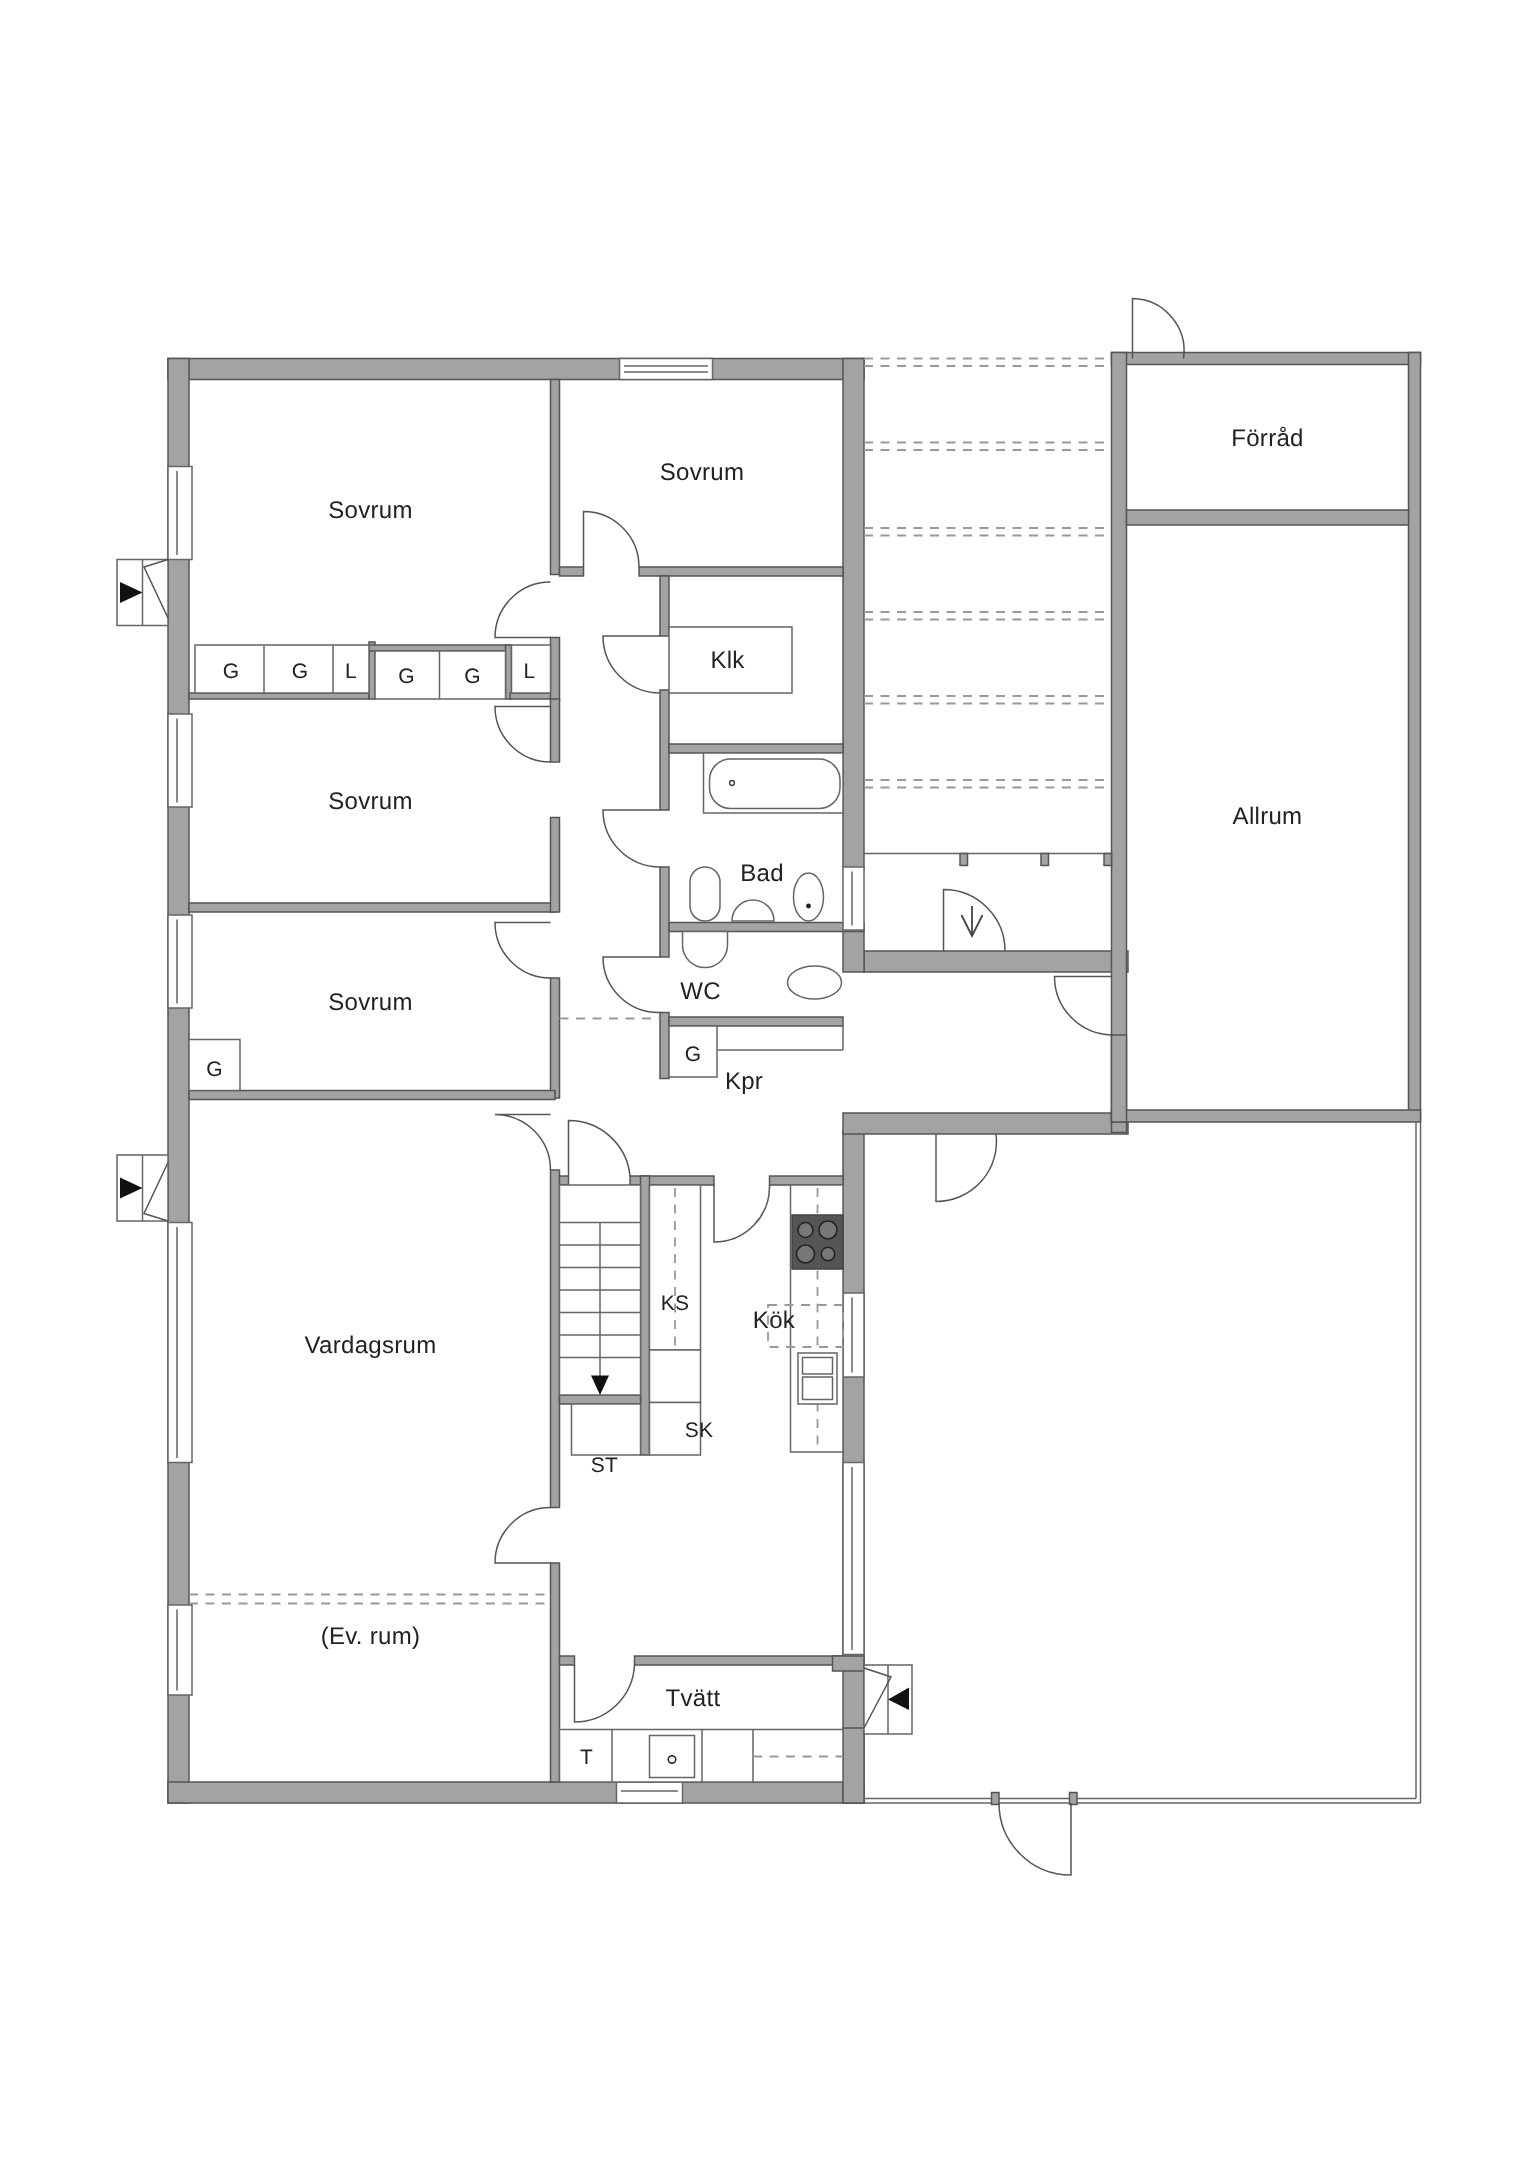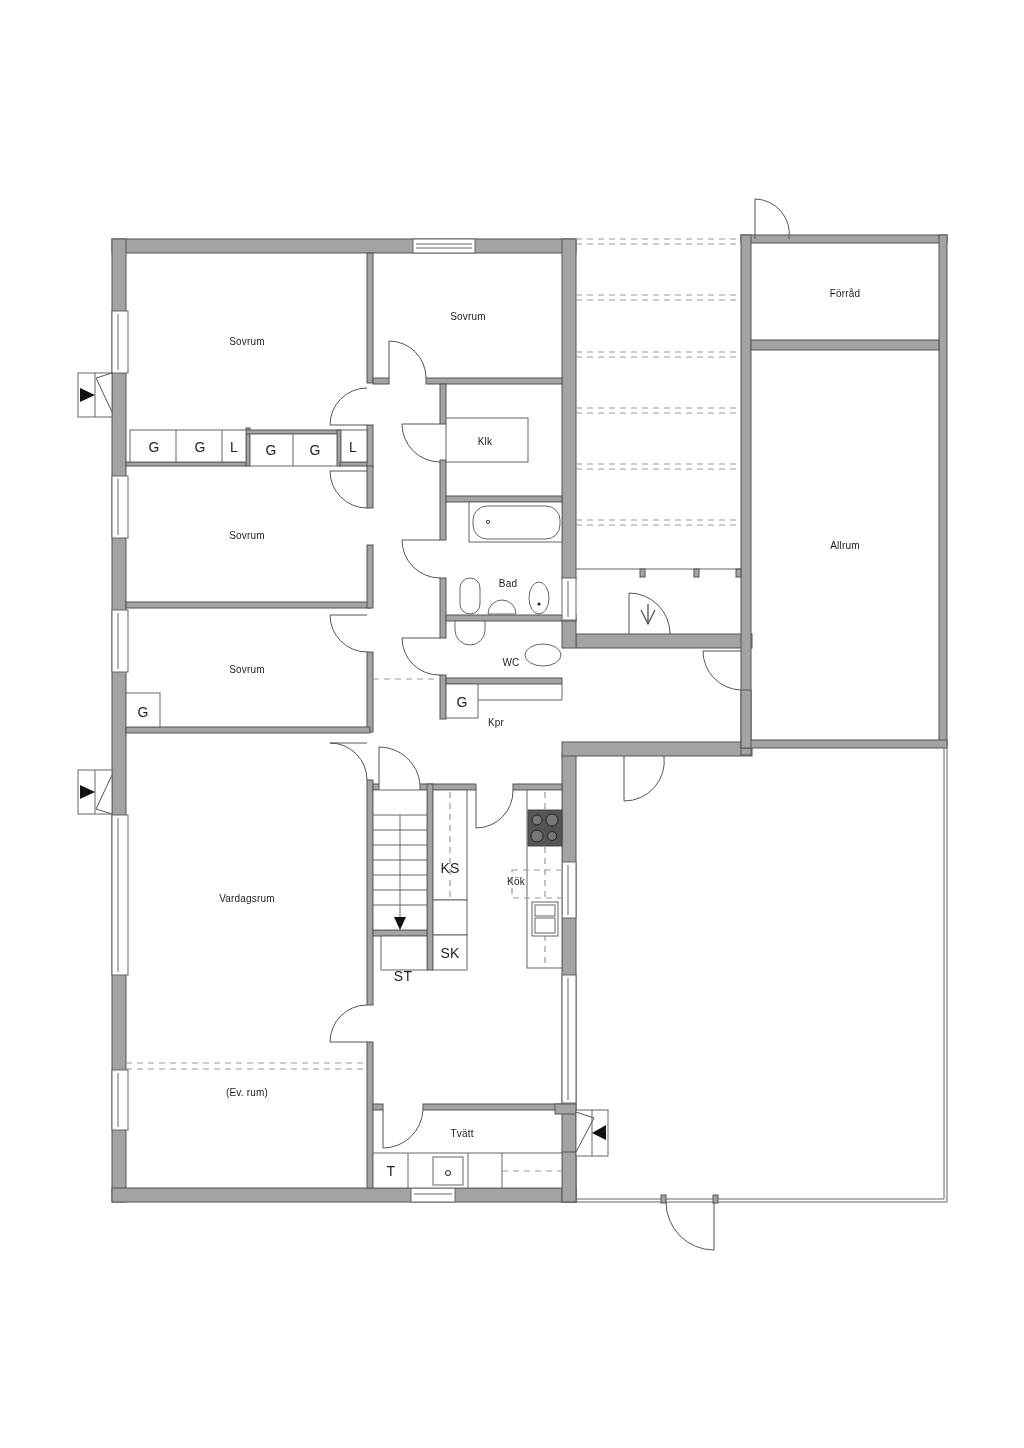--- a/index.html
+++ b/index.html
@@ -4,21 +4,21 @@
 <style>
   html, body { margin: 0; padding: 0; background: #ffffff; }
   body { width: 1024px; height: 1448px; position: relative; overflow: hidden; font-family: "Liberation Sans", "DejaVu Sans", sans-serif; }
   #plan { position: absolute; left: 0; top: 0; width: 1024px; height: 1448px; }
   .wall { fill: #a3a3a3; stroke: #555; stroke-width: 1; }
   .thin { fill: none; stroke: #666; stroke-width: 1; }
   .dash { fill: none; stroke: #999; stroke-width: 1.2; stroke-dasharray: 6 5; }
   .win { fill: #ffffff; stroke: #666; stroke-width: 1; }
   .door { fill: none; stroke: #555; stroke-width: 1; }
   .fix { fill: #ffffff; stroke: #666; stroke-width: 1; }
-  .lbl { position: absolute; transform: translate(-50%, -50%); font-size: 10px; color: #222; white-space: nowrap; letter-spacing: 0.2px; }
+  .lbl { position: absolute; transform: translate(-50%, -50%); font-size: 16px; color: #222; white-space: nowrap; letter-spacing: 0.2px; }
   .lbl-s { font-size: 14px; }
 </style>
 </head>
 <body>
 
 <svg id="plan" viewBox="0 0 1024 1448" xmlns="http://www.w3.org/2000/svg">
 
   <g>
 
     <rect class="wall" x="112" y="239" width="464" height="14"></rect>
@@ -266,36 +266,36 @@
   </g>
 </svg>
 
 <div>
   <div class="lbl" style="left:247px;top:341px">Sovrum</div>
   <div class="lbl" style="left:468px;top:316px">Sovrum</div>
   <div class="lbl" style="left:247px;top:535px">Sovrum</div>
   <div class="lbl" style="left:247px;top:669px">Sovrum</div>
   <div class="lbl" style="left:485px;top:441px">Klk</div>
   <div class="lbl" style="left:508px;top:583px">Bad</div>
-  <div class="lbl" style="left:511px;top:662px">WC</div>
+  <div class="lbl" style="left:467px;top:662px">WC</div>
   <div class="lbl" style="left:496px;top:722px">Kpr</div>
   <div class="lbl" style="left:516px;top:881px">Kök</div>
   <div class="lbl" style="left:247px;top:898px">Vardagsrum</div>
   <div class="lbl" style="left:247px;top:1092px">(Ev. rum)</div>
   <div class="lbl" style="left:462px;top:1133px">Tvätt</div>
   <div class="lbl" style="left:845px;top:293px">Förråd</div>
   <div class="lbl" style="left:845px;top:545px">Allrum</div>
 </div>
 
 <div>
   <div class="lbl lbl-s" style="left:154px;top:447px">G</div>
   <div class="lbl lbl-s" style="left:200px;top:447px">G</div>
   <div class="lbl lbl-s" style="left:234px;top:447px">L</div>
   <div class="lbl lbl-s" style="left:271px;top:450px">G</div>
   <div class="lbl lbl-s" style="left:315px;top:450px">G</div>
   <div class="lbl lbl-s" style="left:353px;top:447px">L</div>
   <div class="lbl lbl-s" style="left:143px;top:712px">G</div>
   <div class="lbl lbl-s" style="left:462px;top:702px">G</div>
   <div class="lbl lbl-s" style="left:450px;top:868px">KS</div>
   <div class="lbl lbl-s" style="left:403px;top:976px">ST</div>
-  <div class="lbl lbl-s" style="left:450px;top:953px">SK</div>
+  <div class="lbl lbl-s" style="left:466px;top:953px">SK</div>
   <div class="lbl lbl-s" style="left:391px;top:1171px">T</div>
 </div>
 
 </body></html>

